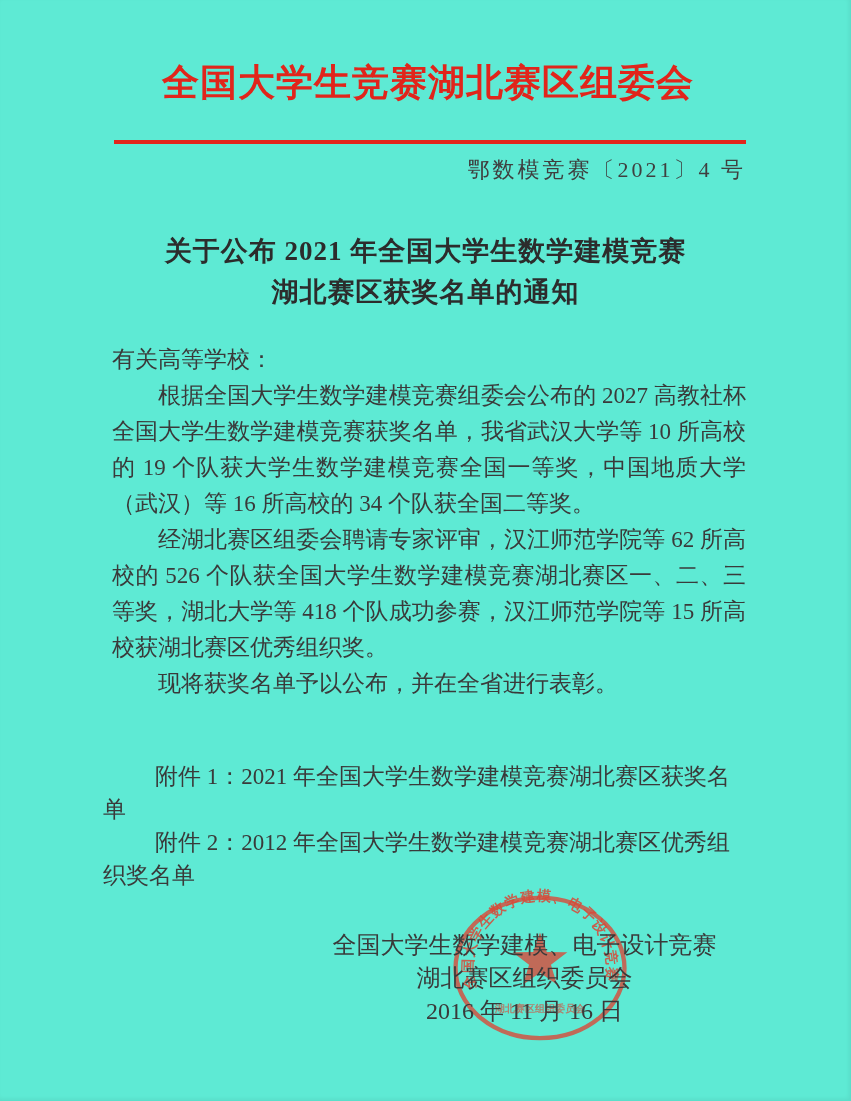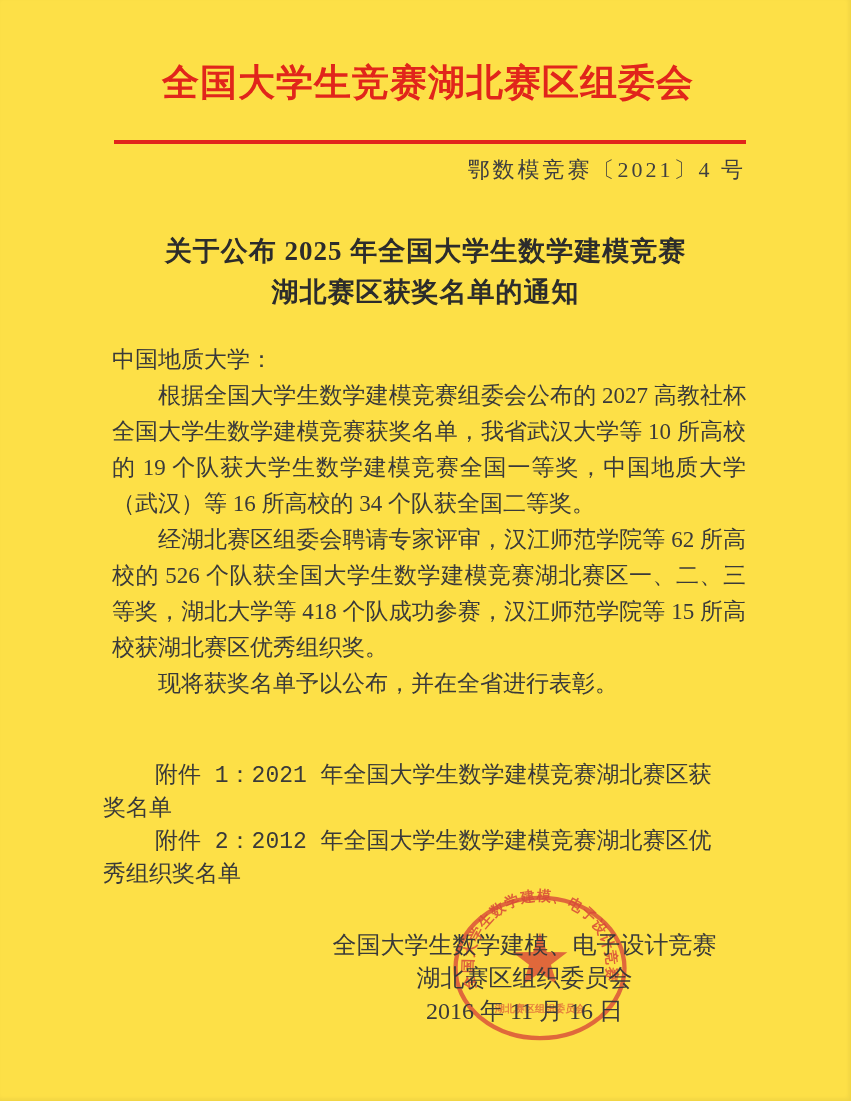--- a/index.html
+++ b/index.html
@@ -1,21 +1,21 @@
 <!DOCTYPE html>
 <html><head>
 <meta charset="utf-8">
 <style>
   * { margin:0; padding:0; box-sizing:border-box; }
   html,body { background:#e9e9e9; }
   .page {
     position:relative;
     width:851px; height:1101px;
     margin:0 auto;
-    background:#fde047;
+    background:#5eead4;
     font-family:"Liberation Serif","DejaVu Serif",serif;
     color:#3a3a3a;
     overflow:hidden;
     box-shadow:inset -2px -2px 4px rgba(0,0,0,0.06);
   }
   
   .letterhead {
     position:absolute; top:58px; left:108px; width:640px;
     display:flex; align-items:center; justify-content:center;
     color:#e1251b; font-weight:bold; white-space:nowrap;
@@ -39,21 +39,21 @@
     line-height:41px; color:#2c2c2c; letter-spacing:1px;
   }
   .body-text {
     position:absolute; top:342px; left:112px; width:634px;
     font-size:23px; line-height:36px; text-align:justify;
     color:#3a3a3a;
   }
   .body-text p { margin:0; }
   .indent { text-indent:2em; }
   .attachments { margin-top:58px; margin-left:-9px; width:630px; }
-  .attachments p { text-indent:52px; line-height:33px; text-align:left;font-family:Liberation Mono, monospace; }
+  .attachments p { text-indent:52px; line-height:33px; text-align:left; }
   
   .signature {
     position:absolute; top:929px; left:302px; width:445px;
     text-align:center; font-size:24px; line-height:33px;
     color:#3a3a3a; z-index:2;
   }
   
   .seal {
     position:absolute; left:444px; top:886px; width:192px; height:164px;
     z-index:1; pointer-events:none;
@@ -68,26 +68,26 @@
   <div class="letterhead">
     <span class="h-big">全国大学生</span>
     <span class="h-big">竞赛湖北赛区组委会</span>
   </div>
 
   <div class="red-rule"></div>
 
   <div class="doc-number">鄂数模竞赛〔2021〕4 号</div>
 
   <div class="title">
-    <div>关于公布 2025 年全国大学生数学建模竞赛</div>
+    <div>关于公布 2021 年全国大学生数学建模竞赛</div>
     <div>湖北赛区获奖名单的通知</div>
   </div>
 
   <div class="body-text">
-    <p class="salutation">中国地质大学：</p>
+    <p class="salutation">有关高等学校：</p>
     <p class="indent">根据全国大学生数学建模竞赛组委会公布的 2027 高教社杯全国大学生数学建模竞赛获奖名单，我省武汉大学等 10 所高校的 19 个队获大学生数学建模竞赛全国一等奖，中国地质大学（武汉）等 16 所高校的 34 个队获全国二等奖。</p>
     <p class="indent">经湖北赛区组委会聘请专家评审，汉江师范学院等 62 所高校的 526 个队获全国大学生数学建模竞赛湖北赛区一、二、三等奖，湖北大学等 418 个队成功参赛，汉江师范学院等 15 所高校获湖北赛区优秀组织奖。</p>
     <p class="indent">现将获奖名单予以公布，并在全省进行表彰。</p>
 
     <div class="attachments">
       <p>附件 1：2021 年全国大学生数学建模竞赛湖北赛区获奖名单</p>
       <p>附件 2：2012 年全国大学生数学建模竞赛湖北赛区优秀组织奖名单</p>
     </div>
   </div>
 

